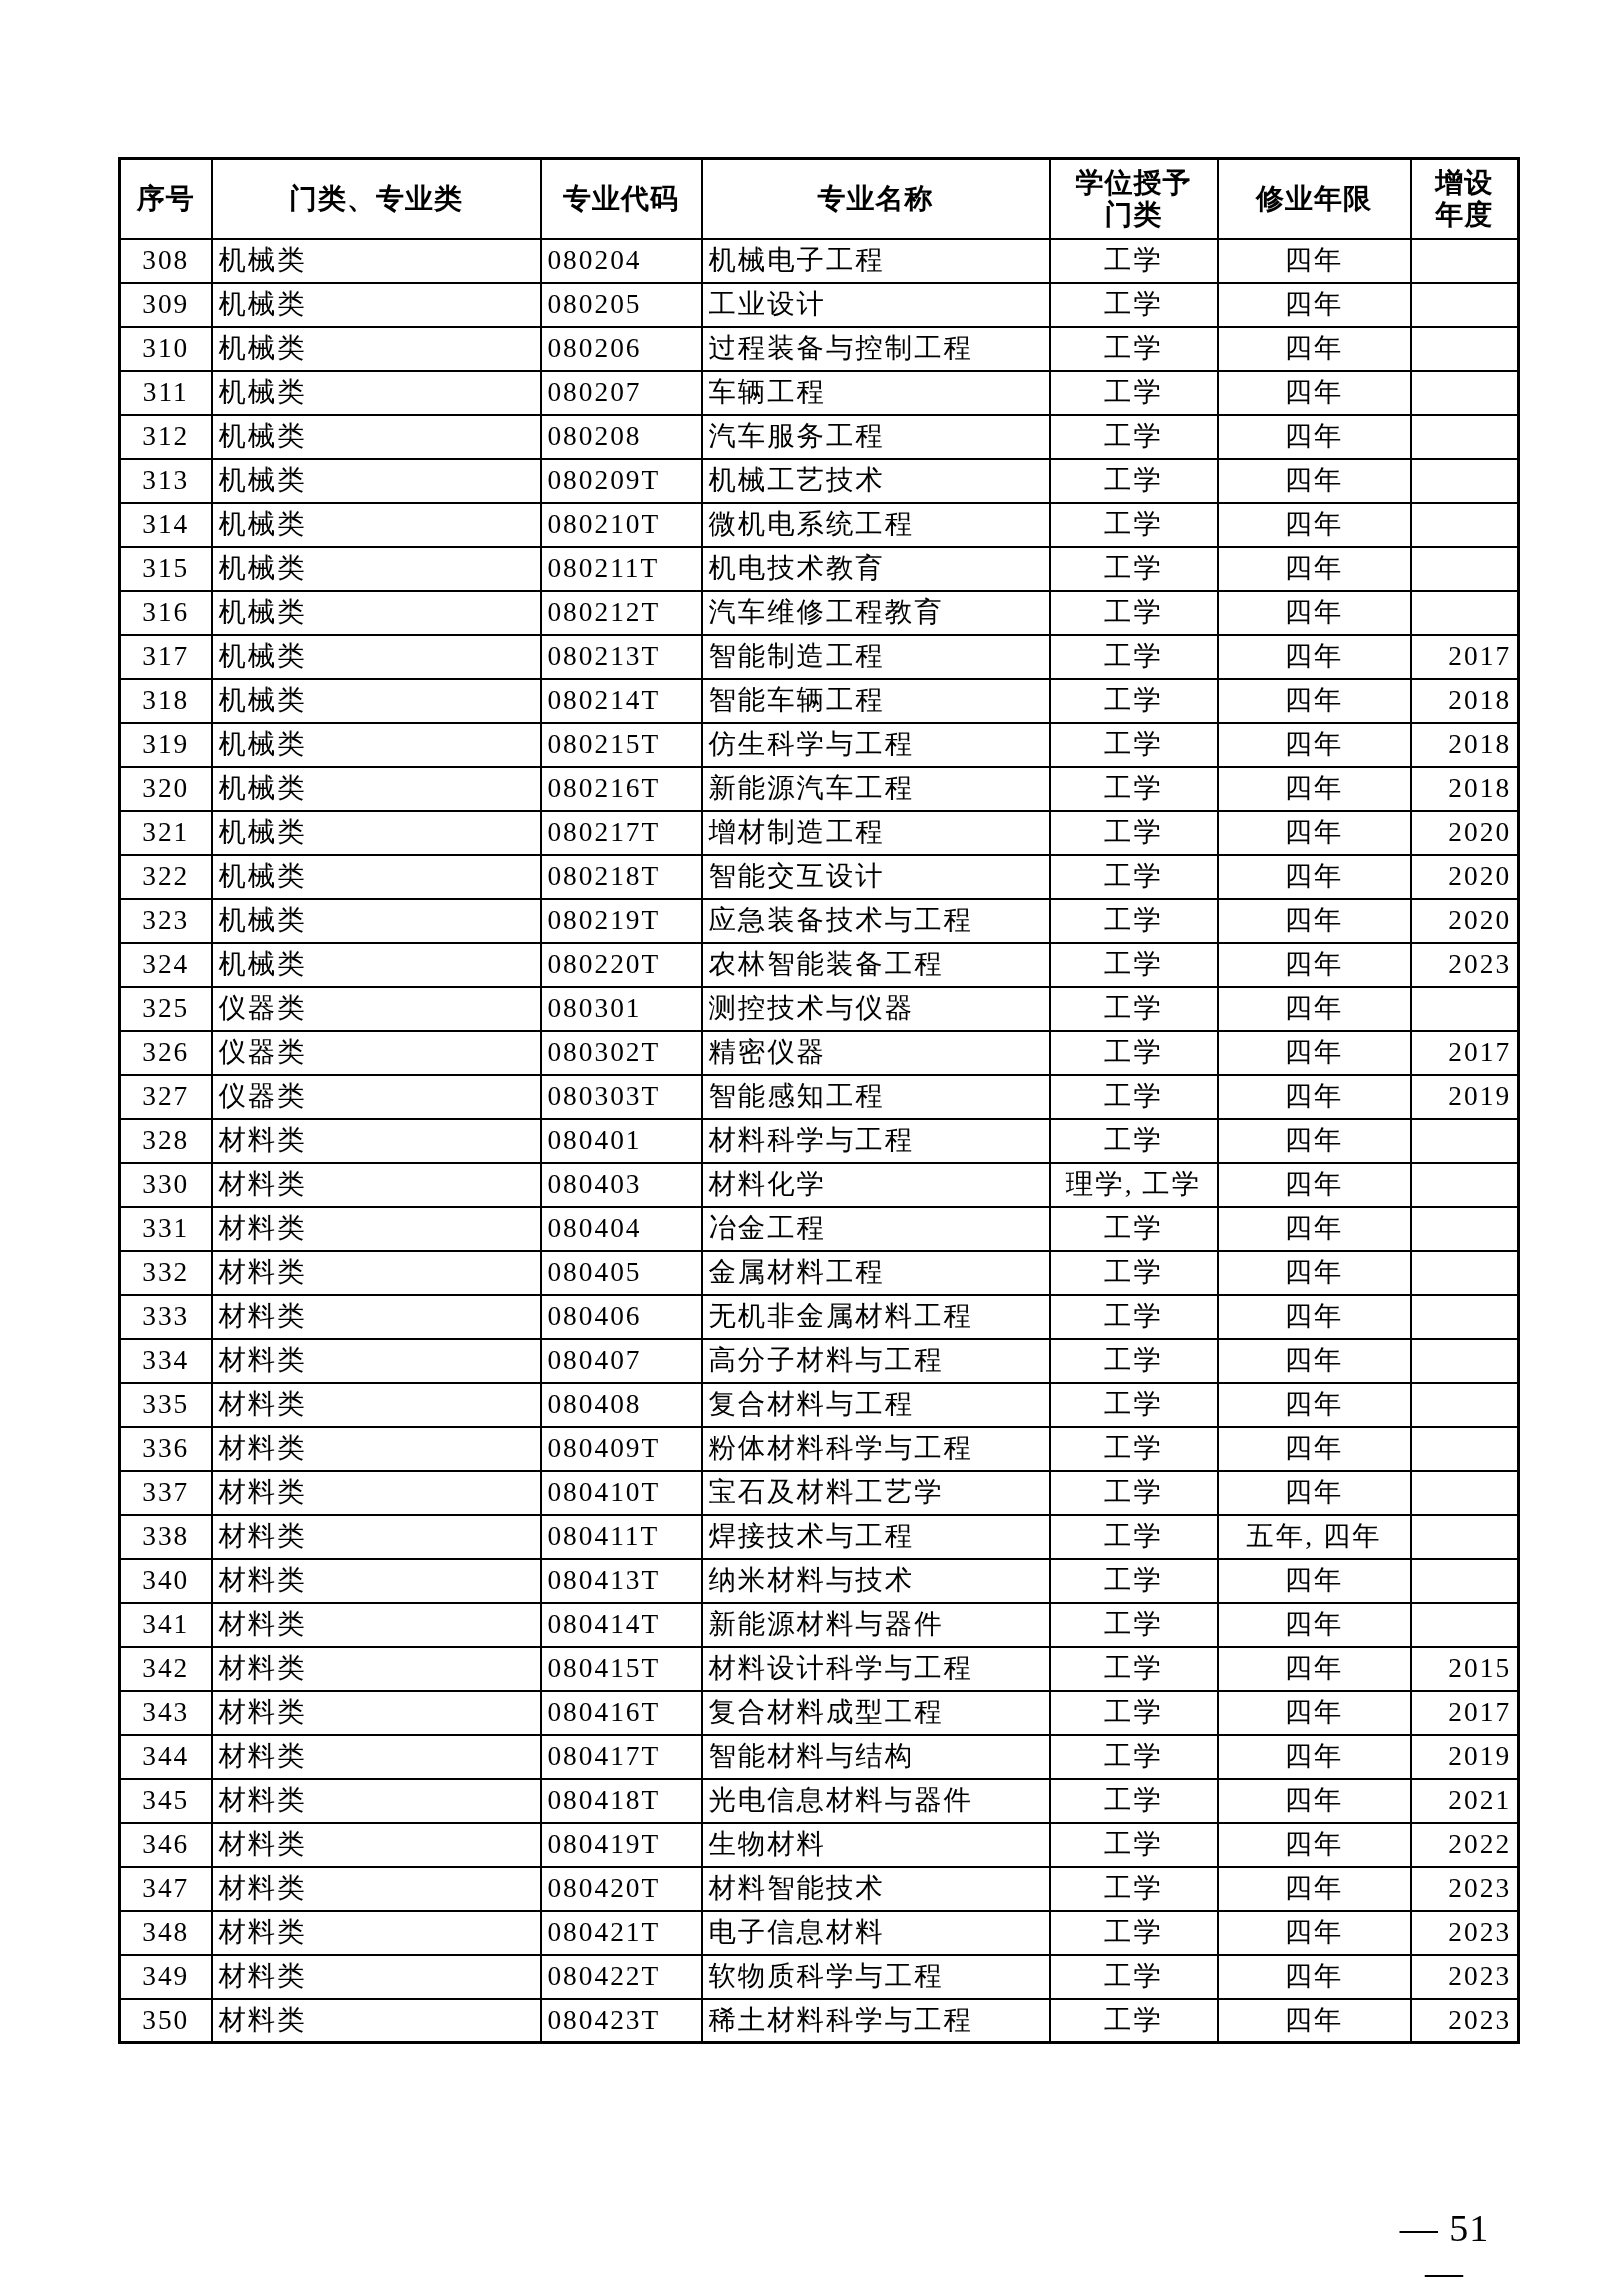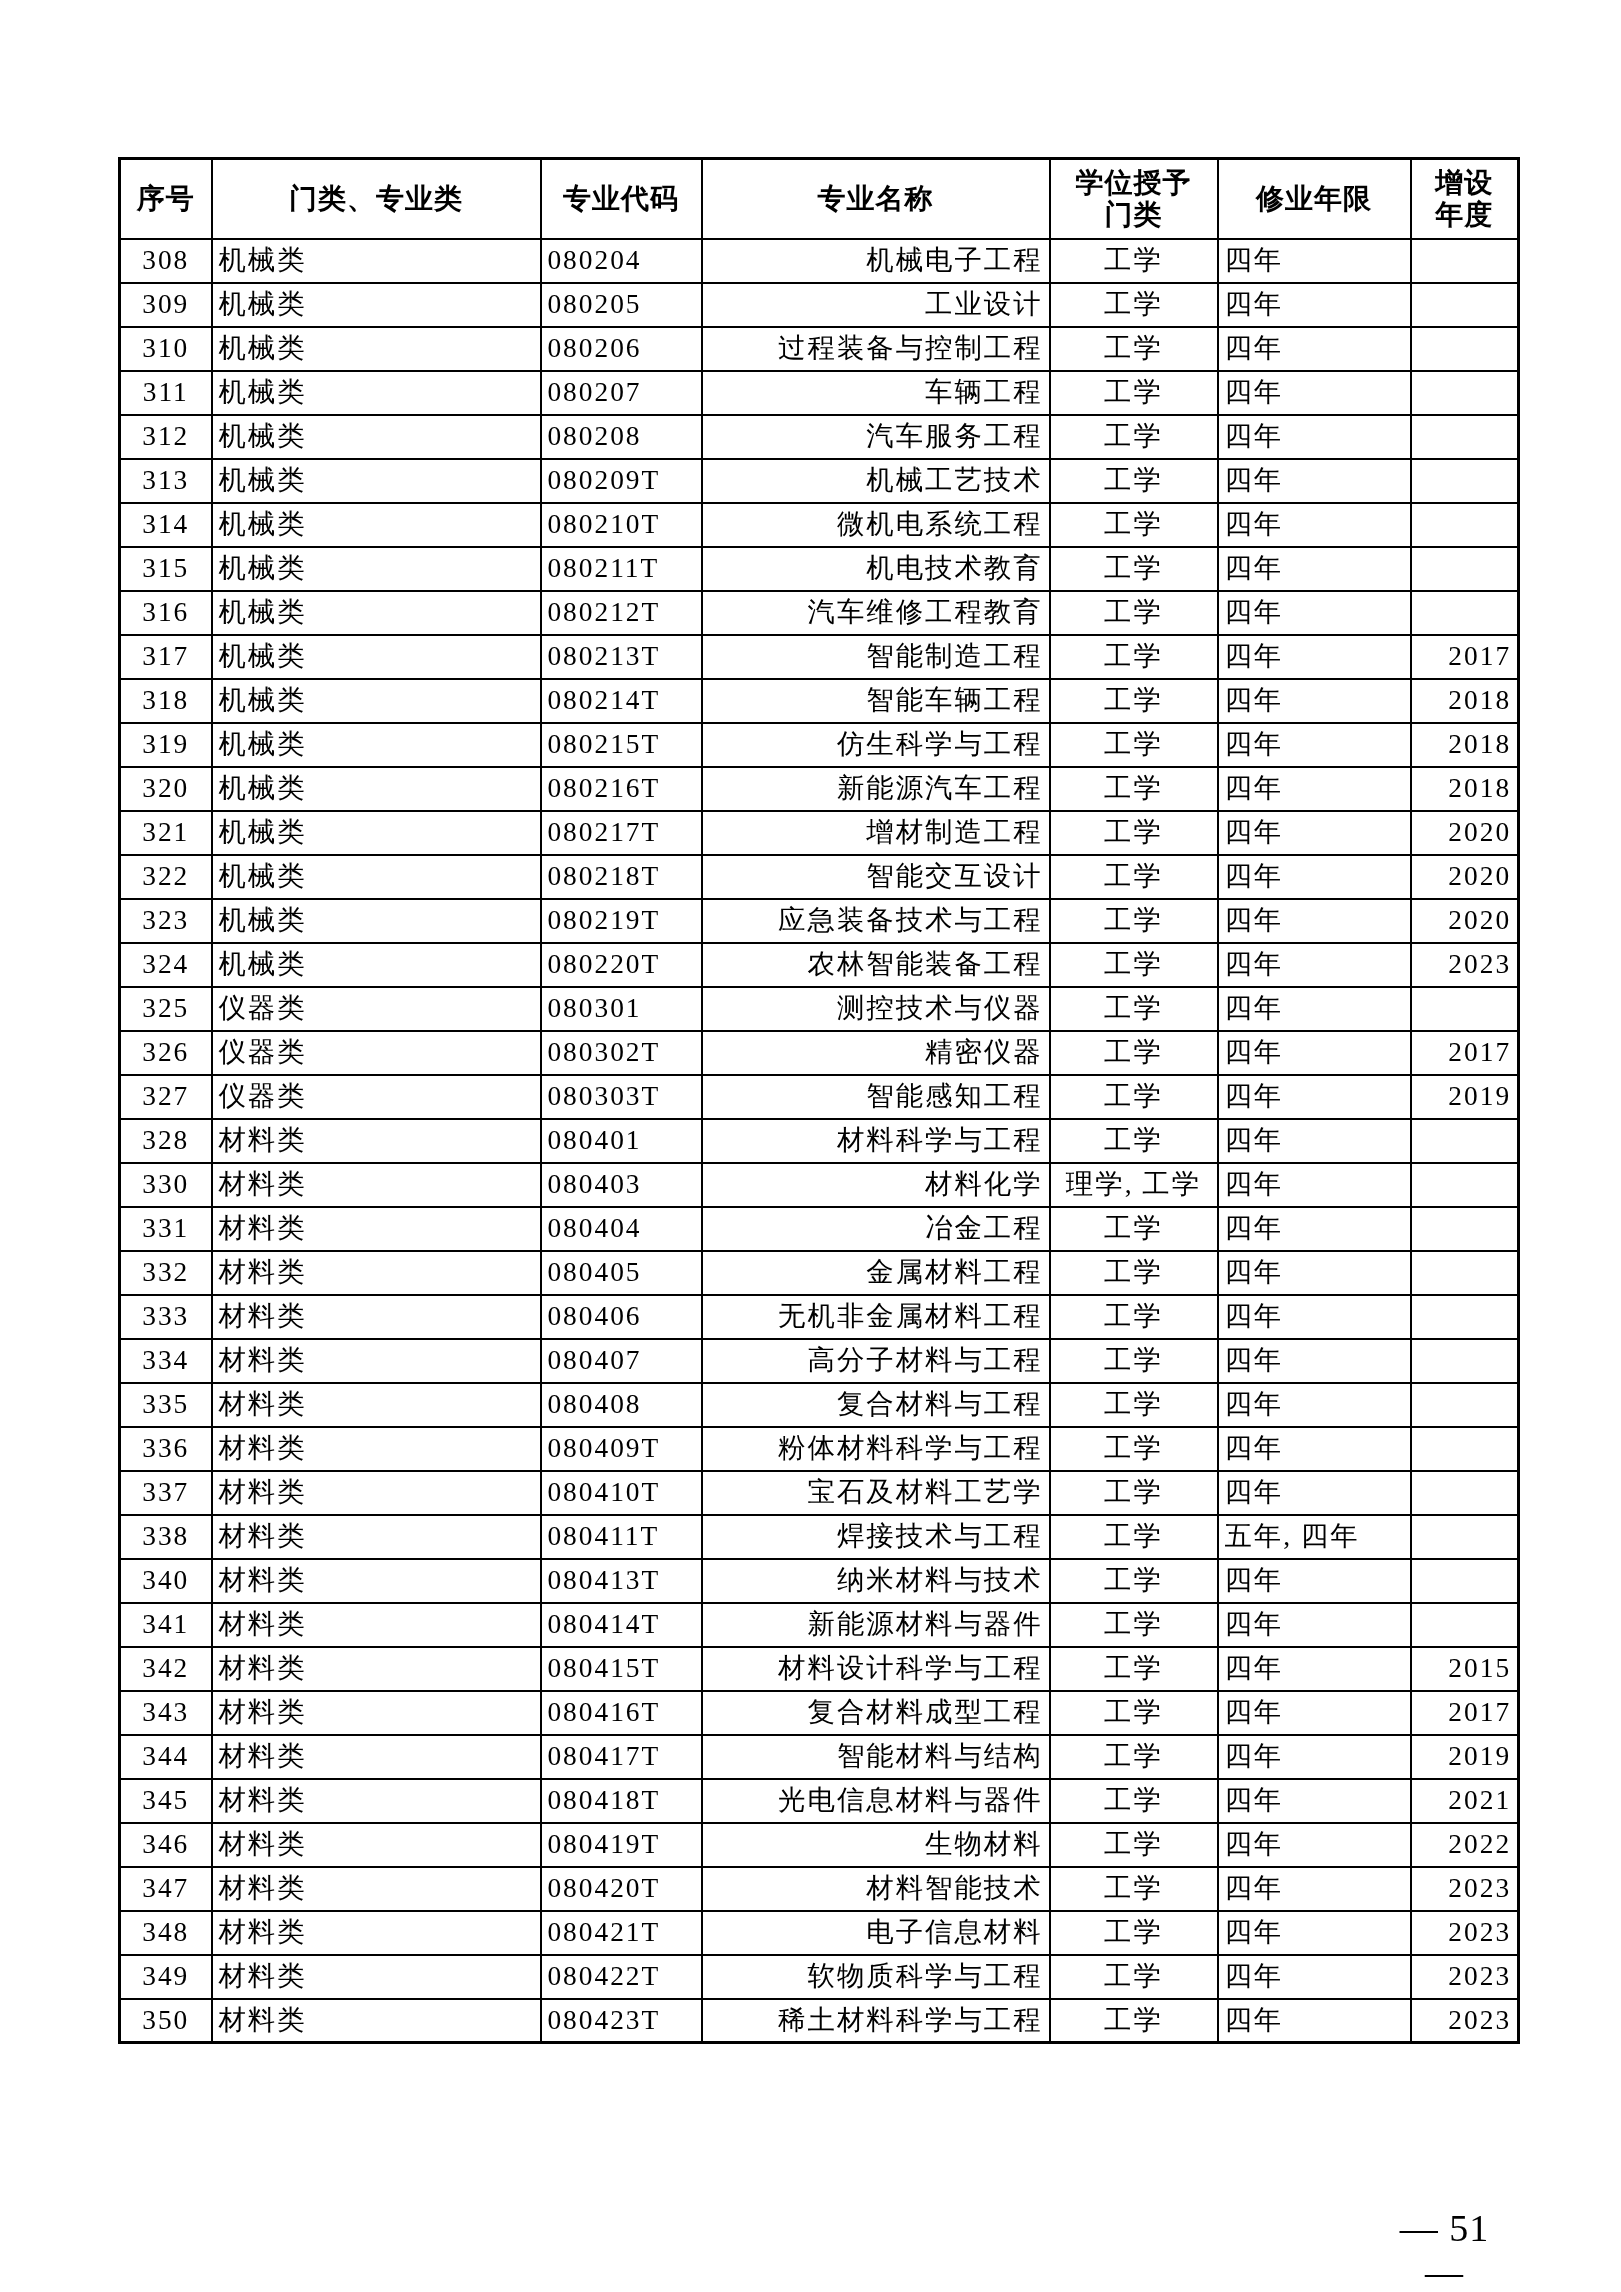--- a/index.html
+++ b/index.html
@@ -60,23 +60,23 @@
   table.majors td {
     font-size: 27.4px;
     line-height: 1;
     letter-spacing: 2px;
     white-space: nowrap;
   }
   
   td.c0 { text-align: center; letter-spacing: 0; }
   td.c1 { text-align: left; padding-left: 9.8px; }
   td.c2 { text-align: left; letter-spacing: 0; padding-left: 7.8px; border-radius: 18px; }
-  td.c3 { text-align: right; padding-left: 7.8px; }
+  td.c3 { text-align: left; padding-left: 7.8px; }
   td.c4 { text-align: center; }
-  td.c5 { text-align: left; }
+  td.c5 { text-align: center; }
   td.c6 { text-align: right; letter-spacing: 0; }
   .pageno {
     position: absolute;
     top: 2194px;
     left: 1376px;
     width: 137px;
     text-align: center;
     font-size: 38px;
     letter-spacing: 1px;
     font-family: "Liberation Serif", "DejaVu Serif", serif;

